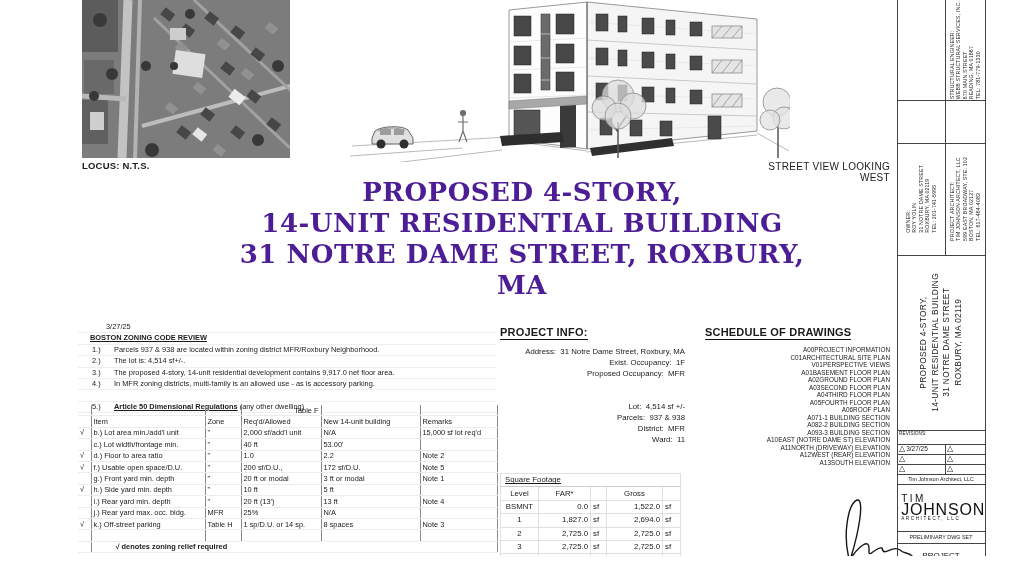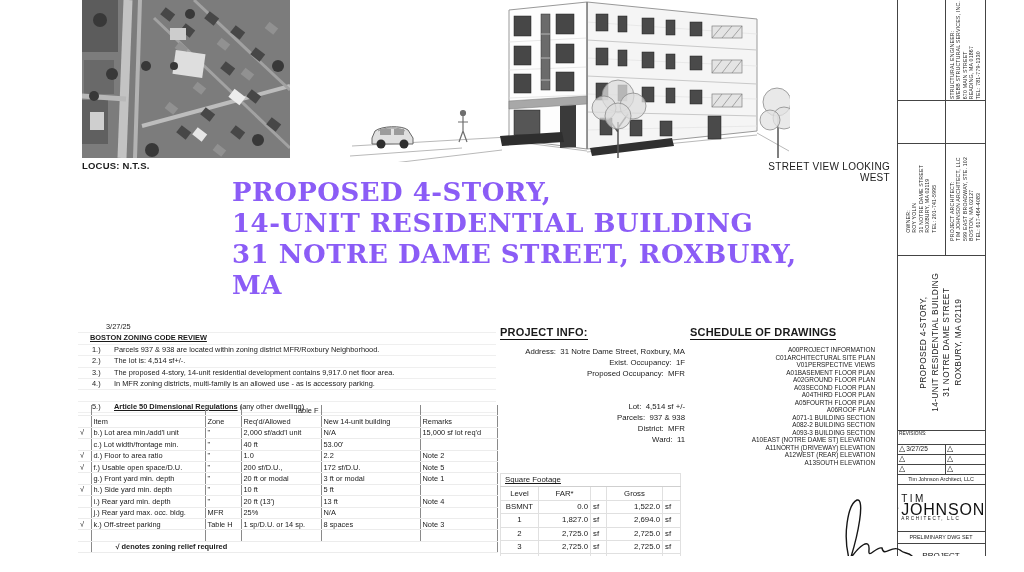--- a/index.html
+++ b/index.html
@@ -7,22 +7,22 @@
         font-family:"Liberation Sans",sans-serif;color:#1a1a1a;}
   .abs{position:absolute;}
 
   
   .locus-label{position:absolute;left:82px;top:160px;font-size:9.5px;font-weight:bold;letter-spacing:.2px;}
 
   
   .sv-label{position:absolute;left:758px;top:161px;width:132px;font-size:10px;letter-spacing:.3px;text-align:right;}
 
   
-  .main-title{position:absolute;left:232px;top:177px;width:580px;
-    font-family:"DejaVu Serif",serif;font-weight:bold;font-size:26px;line-height:31px;letter-spacing:.5px;color:#8b5cf6;}
+  .main-title{position:absolute;left:232px;top:177px;width:580px;text-align:center;
+    font-family:"DejaVu Serif",serif;font-weight:bold;font-size:26px;line-height:31px;letter-spacing:.5px;color:#4c1d95;}
 
   
   .zoning-notes{position:absolute;left:78px;top:322px;width:418px;font-size:7.4px;}
   .zoning-notes .zrow{height:10.4px;line-height:10.4px;border-bottom:1px solid #efefef;white-space:nowrap;}
   .zrow .num{display:inline-block;width:22px;padding-left:14px;}
   .z-date{padding-left:28px;}
   .z-head{padding-left:12px;font-weight:bold;text-decoration:underline;}
   .z-bold-u{font-weight:bold;text-decoration:underline;}
   table.zgrid{position:absolute;left:78px;top:405px;width:419px;border-collapse:collapse;table-layout:fixed;
     font-size:7.4px;}
@@ -37,21 +37,21 @@
 
   
   .pinfo{position:absolute;left:500px;top:322px;width:185px;}
   .pinfo h3, .sched h3{margin:0 0 6px 0;font-size:11px;letter-spacing:.2px;display:inline-block;
     border-bottom:1.5px solid #111;padding-bottom:1px;}
   .pinfo ul, .sched ul{list-style:none;margin:0;padding:0;text-align:right;}
   .pinfo li{font-size:7.8px;line-height:11px;white-space:pre;}
   .pinfo .gap{height:22px;}
 
   
-  .sched{position:absolute;left:690px;top:322px;width:185px;}
+  .sched{position:absolute;left:705px;top:322px;width:185px;}
   .sched li{font-size:6.4px;line-height:7.5px;white-space:nowrap;}
   .sched .code{display:inline-block;width:25px;}
 
   
   table.sqft{position:absolute;left:500px;top:473px;width:180px;border-collapse:collapse;table-layout:fixed;
     font-size:7.8px;border:1px solid #444;}
   table.sqft td{height:12.4px;line-height:12px;padding:0 2px;border:1px solid #e0e0e0;white-space:nowrap;}
   table.sqft .sq-title td{border-bottom:1px solid #cfcfcf;}
   table.sqft .sq-title span{text-decoration:underline;}
   td.rt{text-align:right;}

